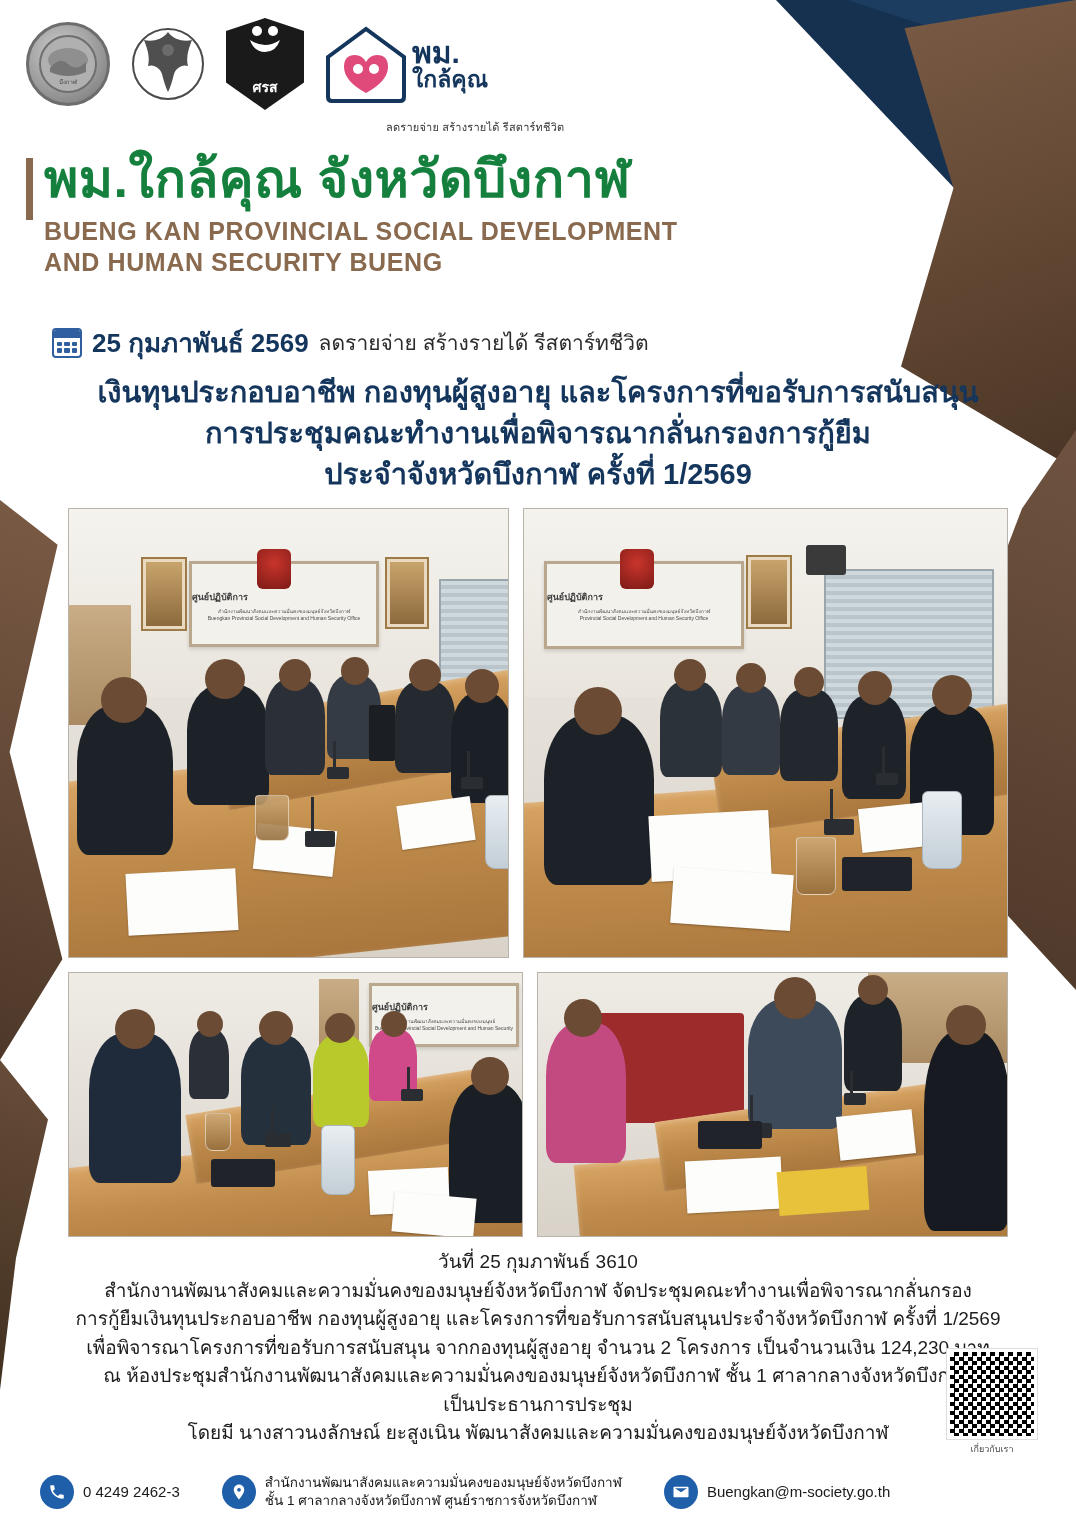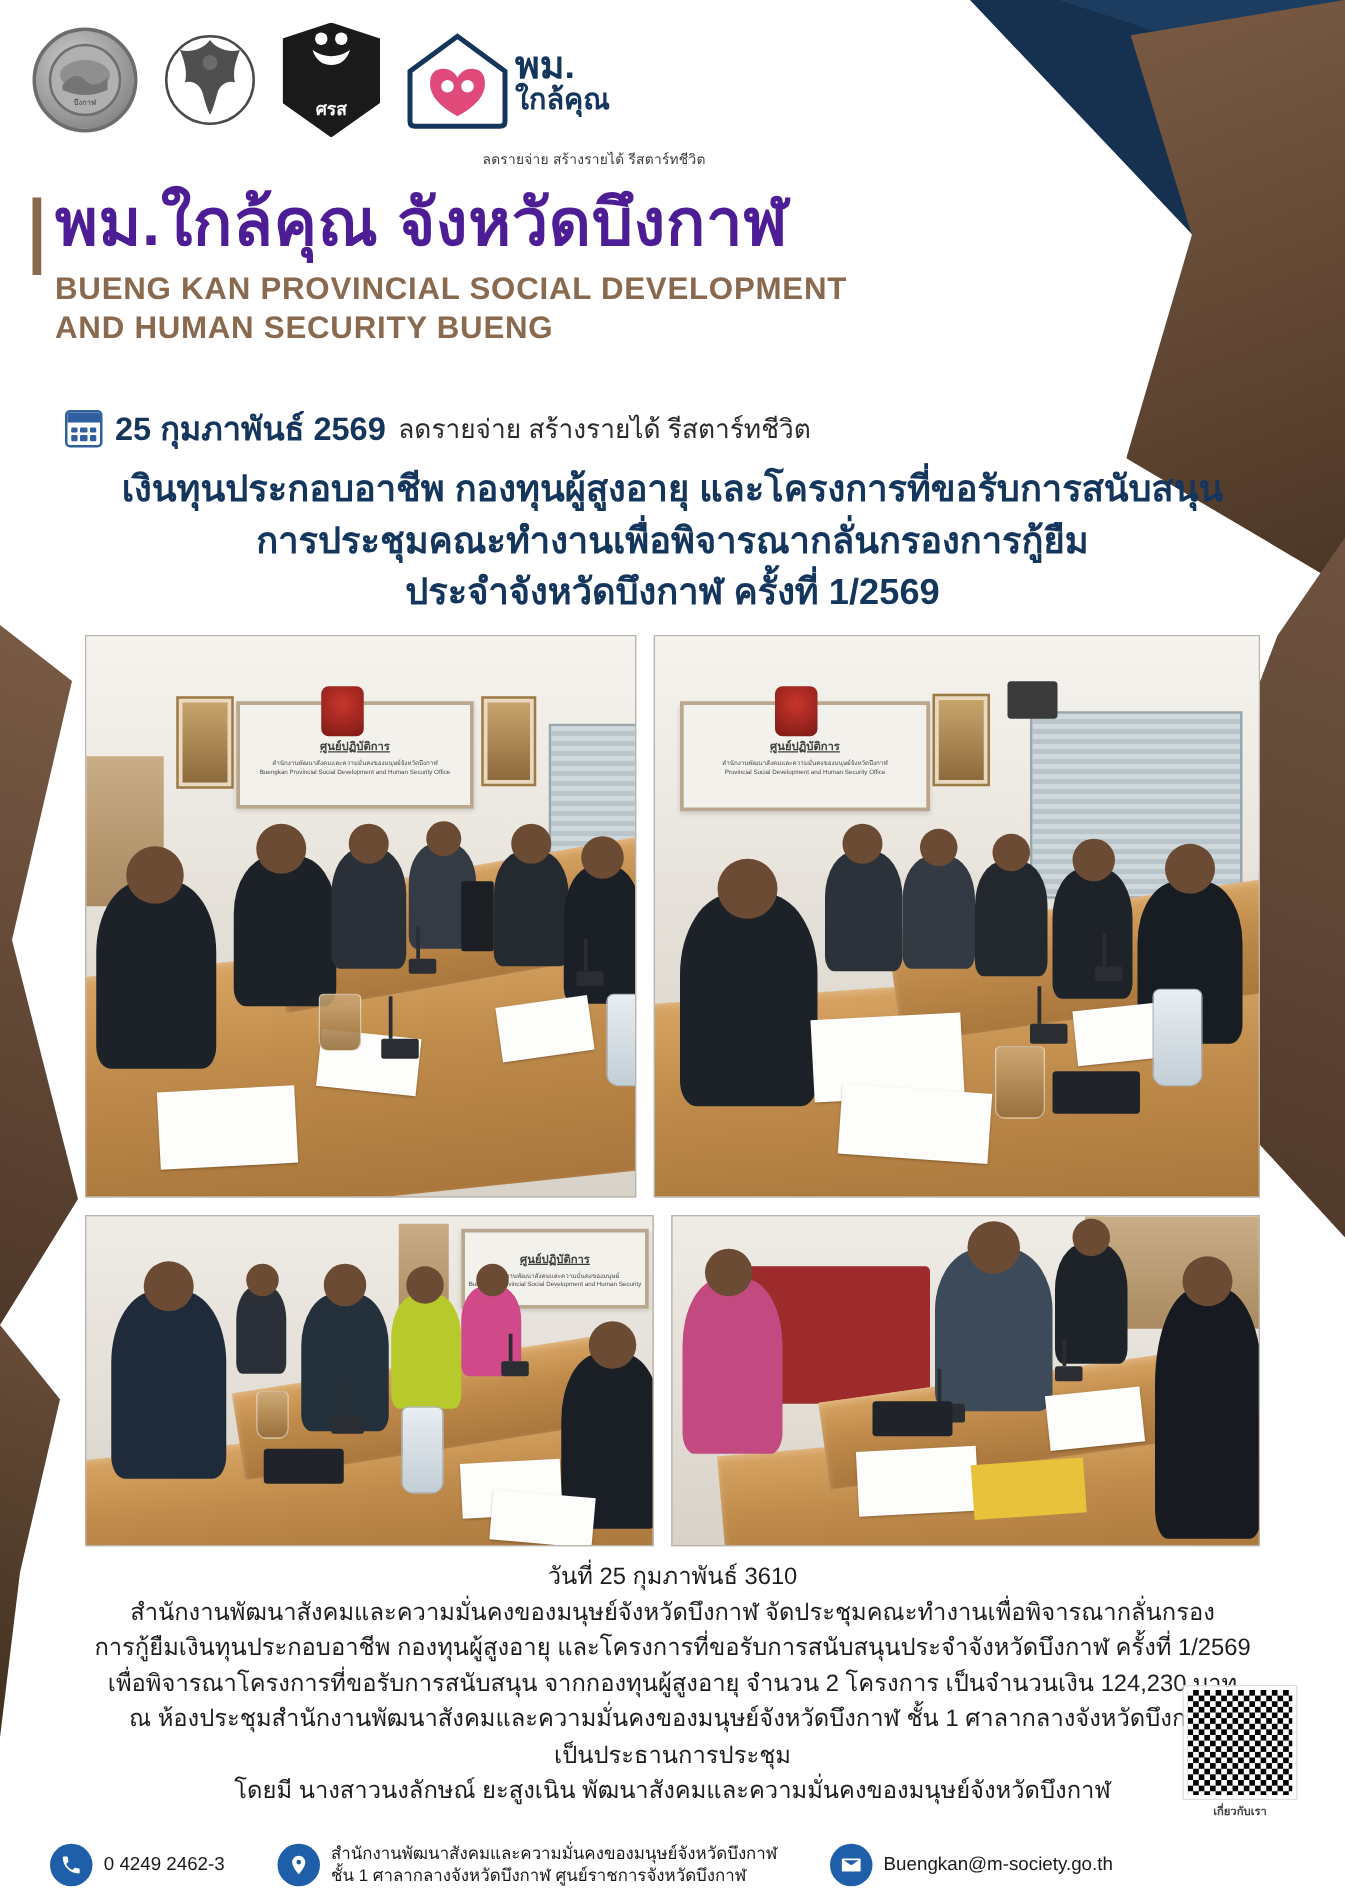--- a/index.html
+++ b/index.html
@@ -103,21 +103,21 @@
   
   .title-wrap {
     position: absolute; left: 26px; top: 150px; width: 880px;
     padding-left: 18px;
   }
   .title-wrap::before {
     content: ""; position: absolute; left: 0; top: 8px;
     width: 7px; height: 62px; background: #8a6a4f;
   }
   .title-th {
-    font-size: 52px; font-weight: bold; color: #4c1d95;
+    font-size: 52px; font-weight: bold; color: #15803d;
     letter-spacing: .5px; line-height: 1.15;
   }
   .title-en {
     margin-top: 6px;
     font-size: 25px; font-weight: bold; color: #8a6a4f;
     letter-spacing: .6px; line-height: 1.25;
   }
 
   
   .date-row {
@@ -165,21 +165,21 @@
   .p4 { width: 471px; height: 265px; }
 
   
   .scene { position: absolute; inset: 0; }
   .wall { position: absolute; inset: 0; background: linear-gradient(180deg,#efece6 0%, #e3ded6 55%, #d8d2c8 100%); }
   .wall-strip { position: absolute; left: 0; right: 0; top: 0; height: 42%; background: linear-gradient(180deg,#f5f3ee,#e9e5dd); }
   .board {
     position: absolute; background: #f3f1ec; border: 3px solid #b9a88e;
     box-shadow: 0 2px 4px rgba(0,0,0,.15);
   }
-  .board .bt { font-size: 9px; color: #3c3c3c; text-align: center; margin-top: 26px; font-weight: bold; text-decoration: underline;}
+  .board .bt { font-size: 9px; color: #3c3c3c; margin-top: 26px; font-weight: bold;}
   .board .bs { font-size: 5px; color: #4a4a4a; text-align: center; margin-top: 4px; line-height:1.35; }
   .portrait { position: absolute; background: #e8d9c0; border: 2px solid #9d7b46; }
   .portrait .in { position: absolute; inset: 3px; background: linear-gradient(180deg,#c8a46c,#8d6a3c); }
   .emblem { position: absolute; width: 34px; height: 40px; background: radial-gradient(circle at 50% 35%, #c8352c, #7d1a16); border-radius: 6px; }
   .table-top {
     position: absolute; background: linear-gradient(180deg,#d8a463 0%, #c08c4c 40%, #a9763c 100%);
     box-shadow: inset 0 2px 6px rgba(255,255,255,.25);
   }
   .person { position: absolute; background: #1d2229; border-radius: 38% 38% 12% 12%; }
   .person.head { border-radius: 50%; background: #6b4b33; }
@@ -201,21 +201,21 @@
   .caption .c-date { font-size: 19px; color: #1d1d1d; }
 
   
   .qr-wrap { position: absolute; right: 36px; bottom: 66px; width: 96px; text-align: center; }
   .qr {
     width: 90px; height: 90px; margin: 0 auto;
     background:
       repeating-conic-gradient(#000 0% 25%, #fff 0% 50%) 0 0 / 9px 9px;
     border: 3px solid #fff; outline: 1px solid #ddd;
   }
-  .qr-label { font-size: 9px; color: #444; margin-top: 3px; font-weight: bold; }
+  .qr-label { font-size: 9px; color: #444; margin-top: 3px; }
 
   
   .footer {
     position: absolute; left: 0; bottom: 0; width: 1076px; height: 60px;
     display: flex; align-items: center; gap: 14px; padding-left: 40px;
   }
   .f-ico {
     width: 34px; height: 34px; border-radius: 50%;
     display: flex; align-items: center; justify-content: center;
     flex: 0 0 auto;

